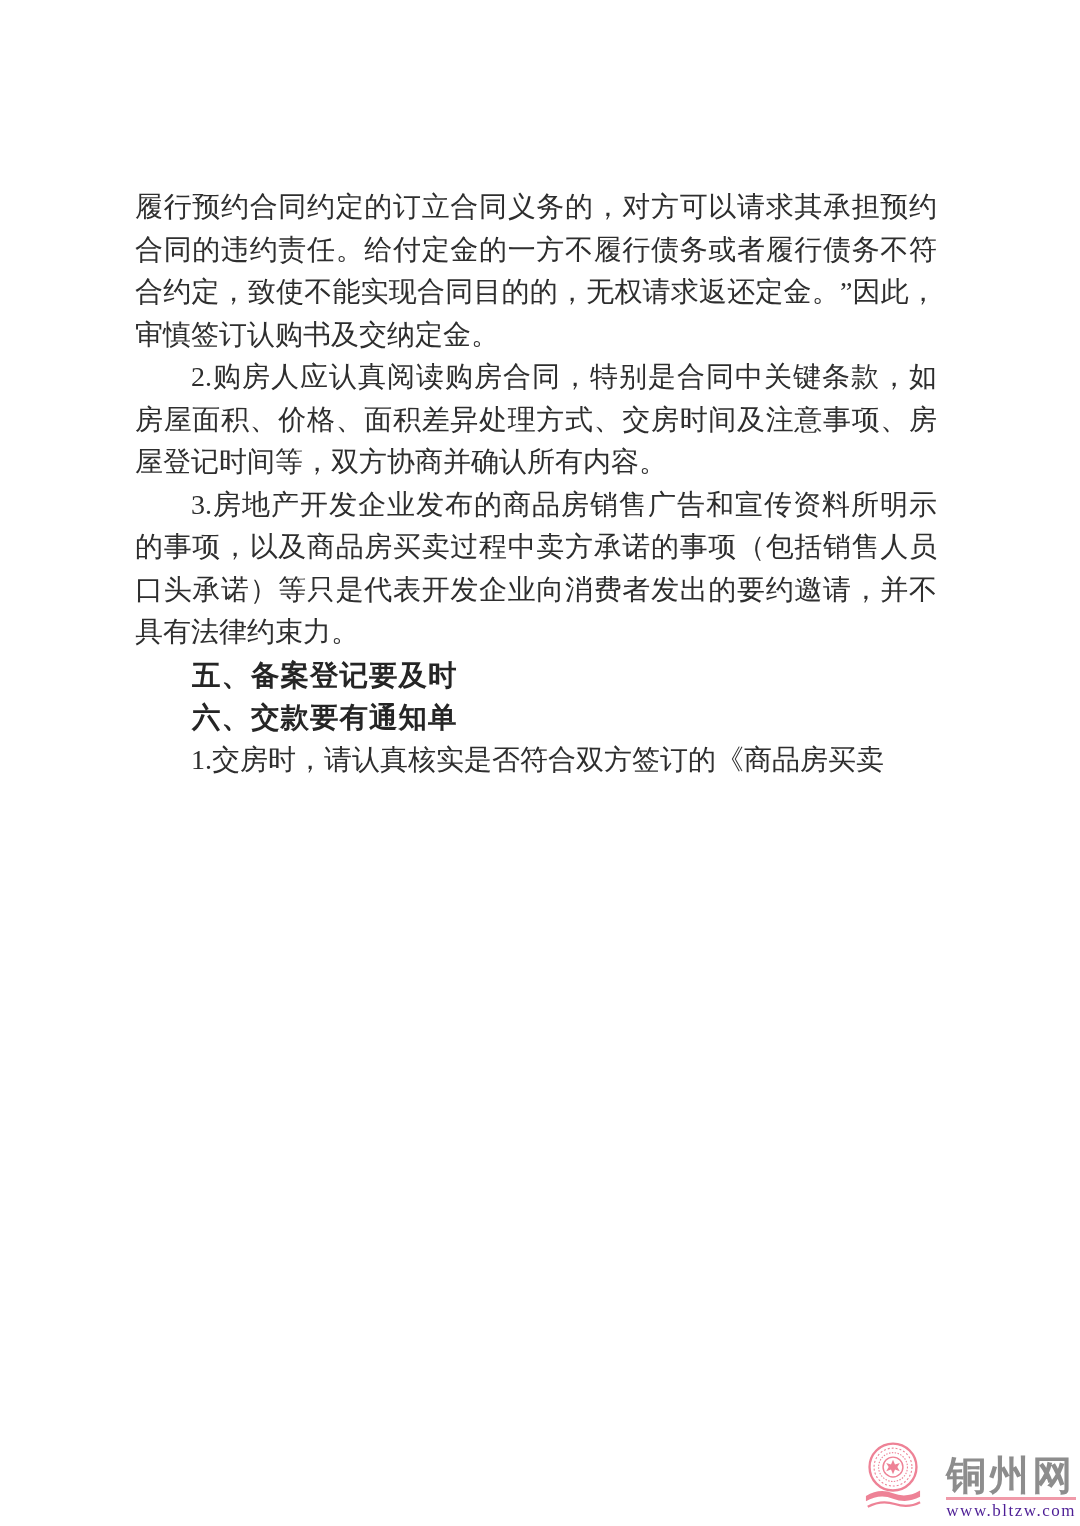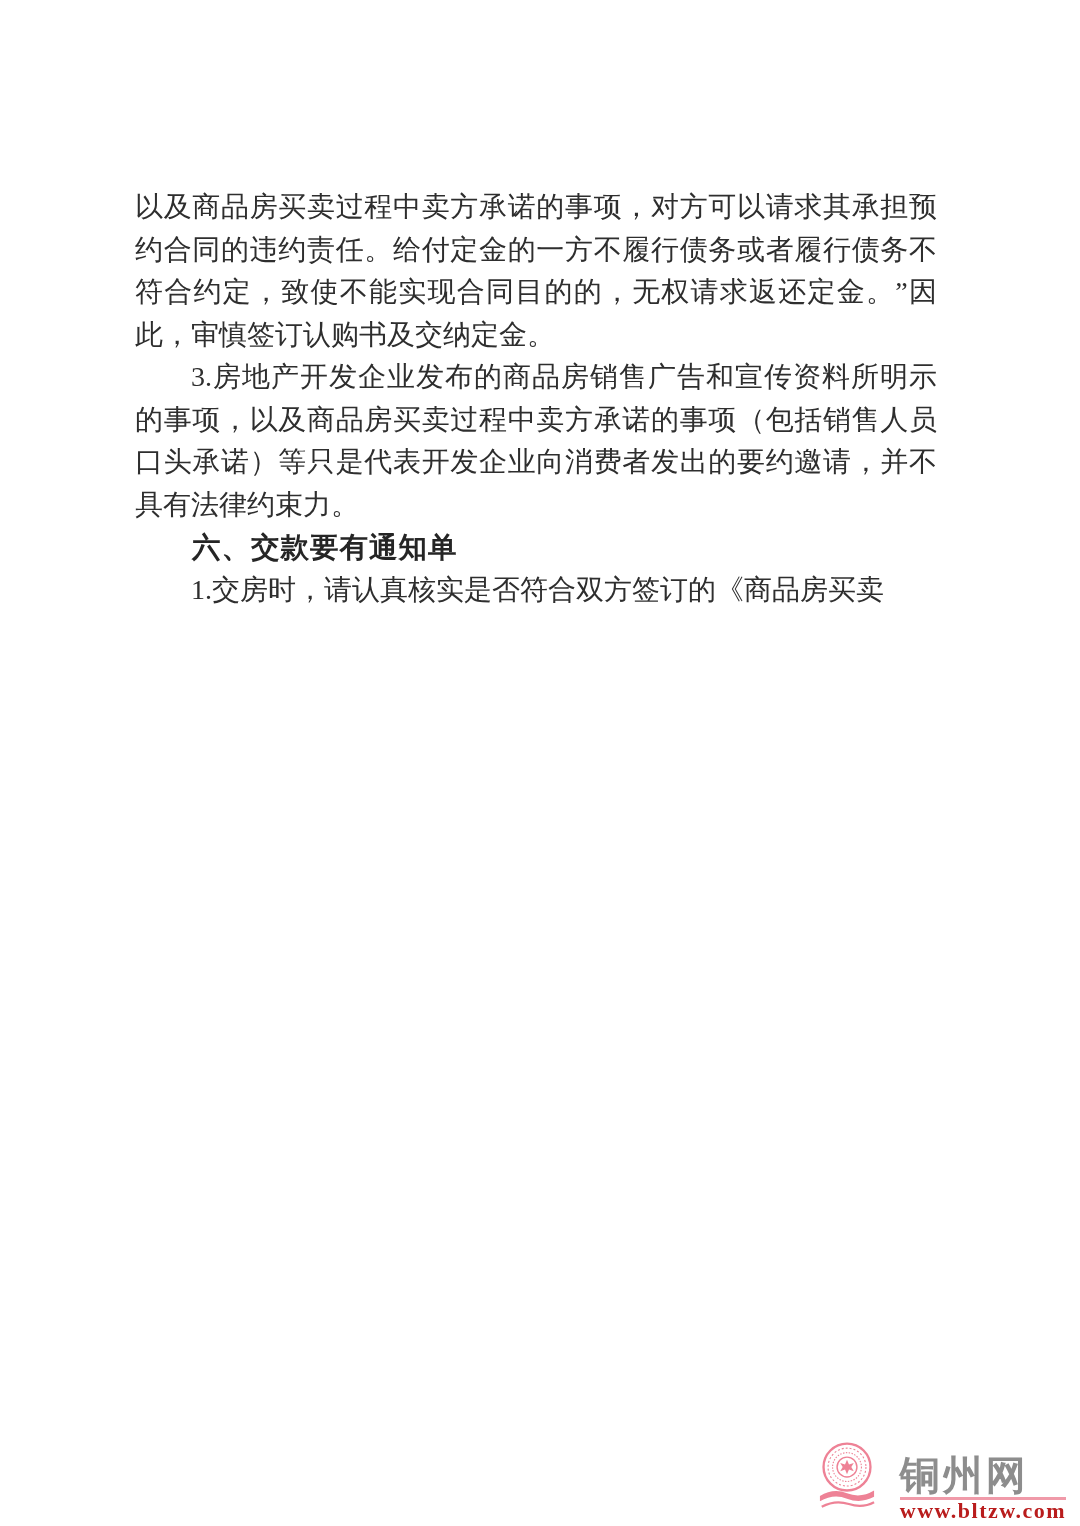--- a/index.html
+++ b/index.html
@@ -37,21 +37,21 @@
     text-indent: 2em;
     font-family: "Liberation Sans", "DejaVu Sans", sans-serif;
     font-weight: 700;
     font-size: 28.5px;
     line-height: 42.5px;
     color: #252525;
     letter-spacing: 1px;
   }
   .watermark {
     position: absolute;
-    right: 14px;
+    right: 4px;
     bottom: 6px;
     display: flex;
     align-items: flex-end;
     gap: 24px;
     user-select: none;
   }
   .wm-logo {
     flex: 0 0 auto;
     margin-bottom: 2px;
   }
@@ -69,36 +69,38 @@
     letter-spacing: 3px;
     white-space: nowrap;
   }
   .wm-divider {
     height: 3px;
     background: #f09aa9;
     margin: 1px 0 2px 0;
   }
   .wm-url {
     font-family: "Liberation Serif", "DejaVu Serif", serif;
-    font-weight: 700;
-    font-size: 22px;
+    font-weight: 400;
+    font-size: 17px;
     line-height: 18px;
-    color: #b91c1c;
+    color: #4c1d95;
     letter-spacing: 1.5px;
     white-space: nowrap;
   }
 </style>
 </head>
 <body>
 
 <div class="page">
 
   <div class="doc">
-    <p class="no-indent">以及商品房买卖过程中卖方承诺的事项，对方可以请求其承担预约合同的违约责任。给付定金的一方不履行债务或者履行债务不符合约定，致使不能实现合同目的的，无权请求返还定金。”因此，审慎签订认购书及交纳定金。</p>
+    <p class="no-indent">履行预约合同约定的订立合同义务的，对方可以请求其承担预约合同的违约责任。给付定金的一方不履行债务或者履行债务不符合约定，致使不能实现合同目的的，无权请求返还定金。”因此，审慎签订认购书及交纳定金。</p>
+    <p>2.购房人应认真阅读购房合同，特别是合同中关键条款，如房屋面积、价格、面积差异处理方式、交房时间及注意事项、房屋登记时间等，双方协商并确认所有内容。</p>
     <p>3.房地产开发企业发布的商品房销售广告和宣传资料所明示的事项，以及商品房买卖过程中卖方承诺的事项（包括销售人员口头承诺）等只是代表开发企业向消费者发出的要约邀请，并不具有法律约束力。</p>
+    <h2>五、备案登记要及时</h2>
     <h2>六、交款要有通知单</h2>
     <p>1.交房时，请认真核实是否符合双方签订的《商品房买卖</p>
   </div>
 
   <div class="watermark">
     <span class="wm-logo">
       <svg width="58" height="74" viewBox="0 0 64 82" xmlns="http://www.w3.org/2000/svg">
         <g stroke="#ee8296" fill="none">
           <circle cx="32" cy="30" r="26" stroke-width="2.6"></circle>
           <circle cx="32" cy="30" r="21" stroke-width="1.2" stroke-dasharray="2.2 2.2"></circle>

